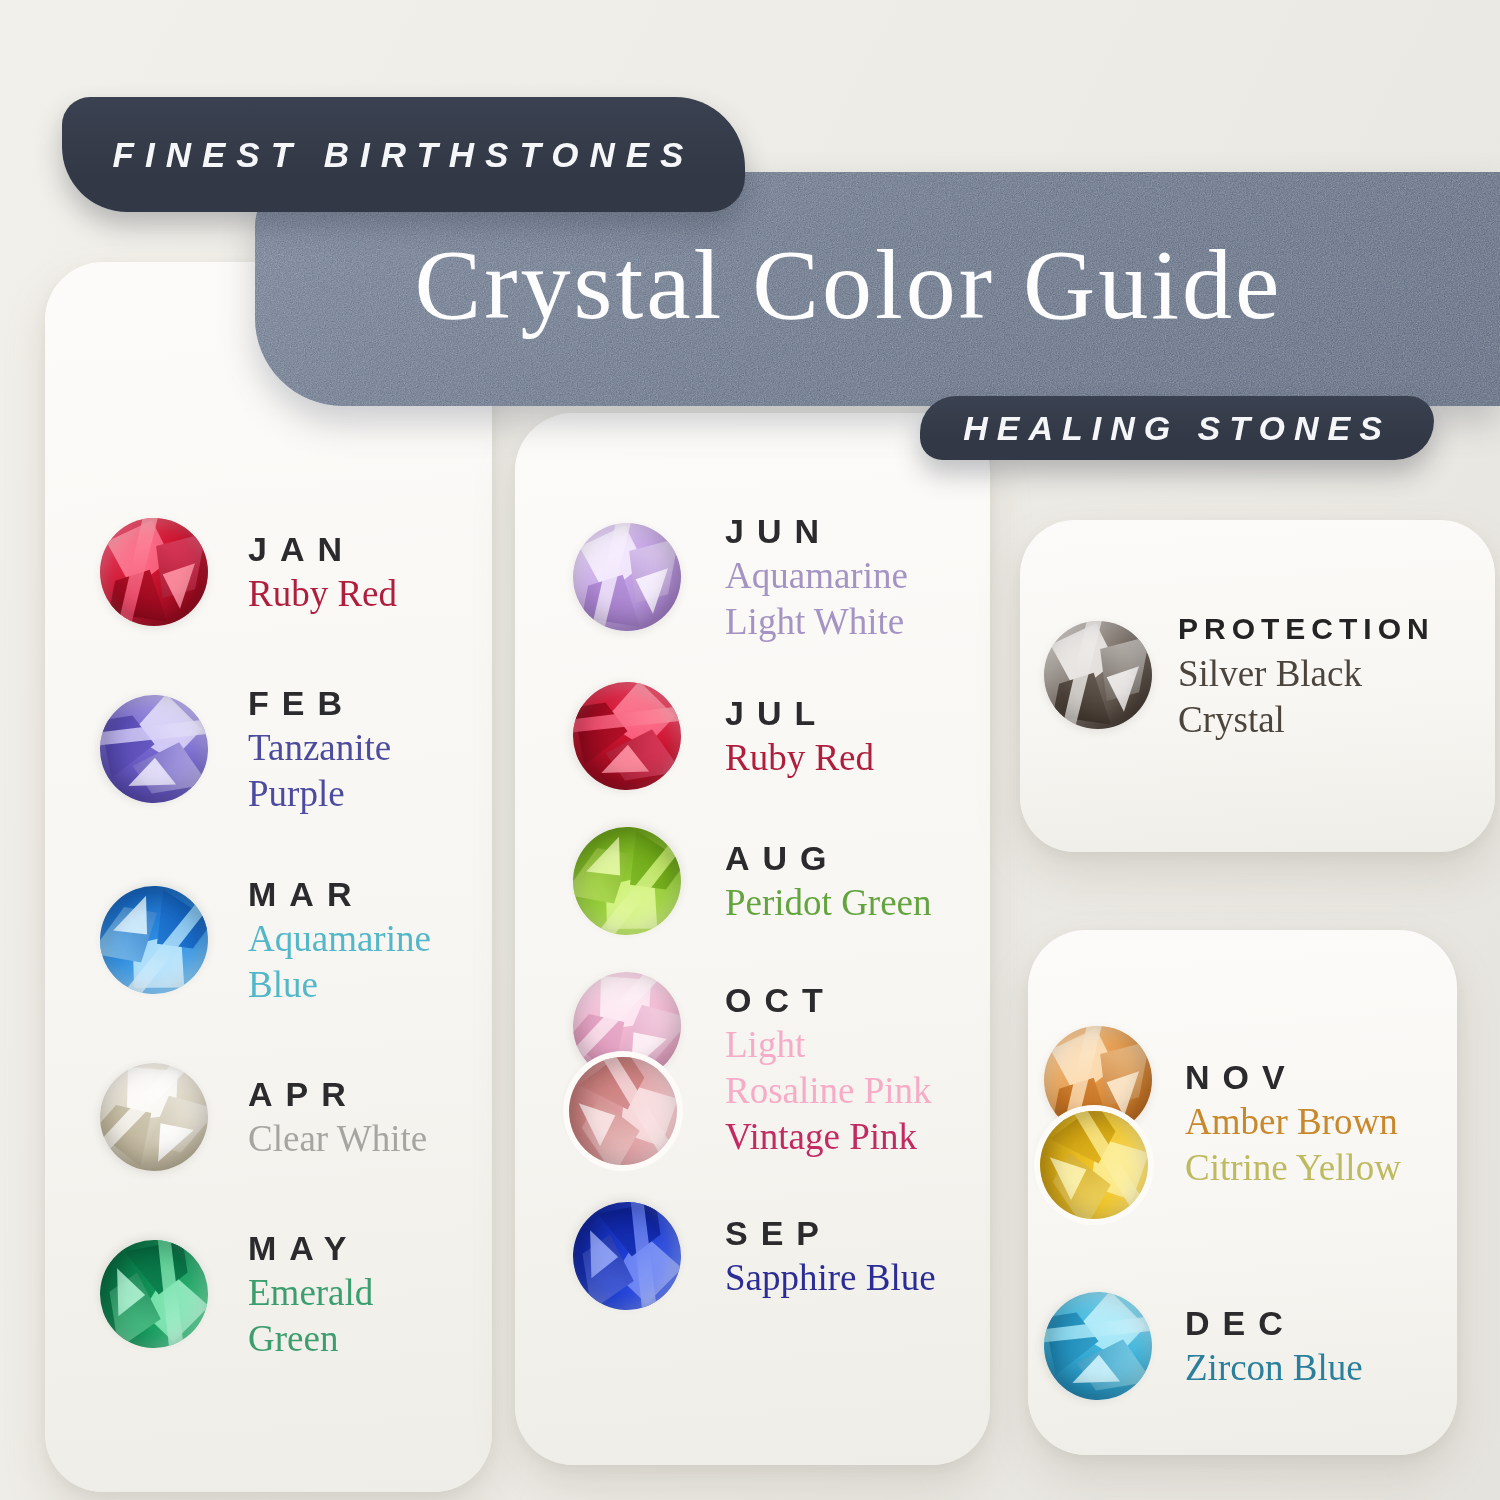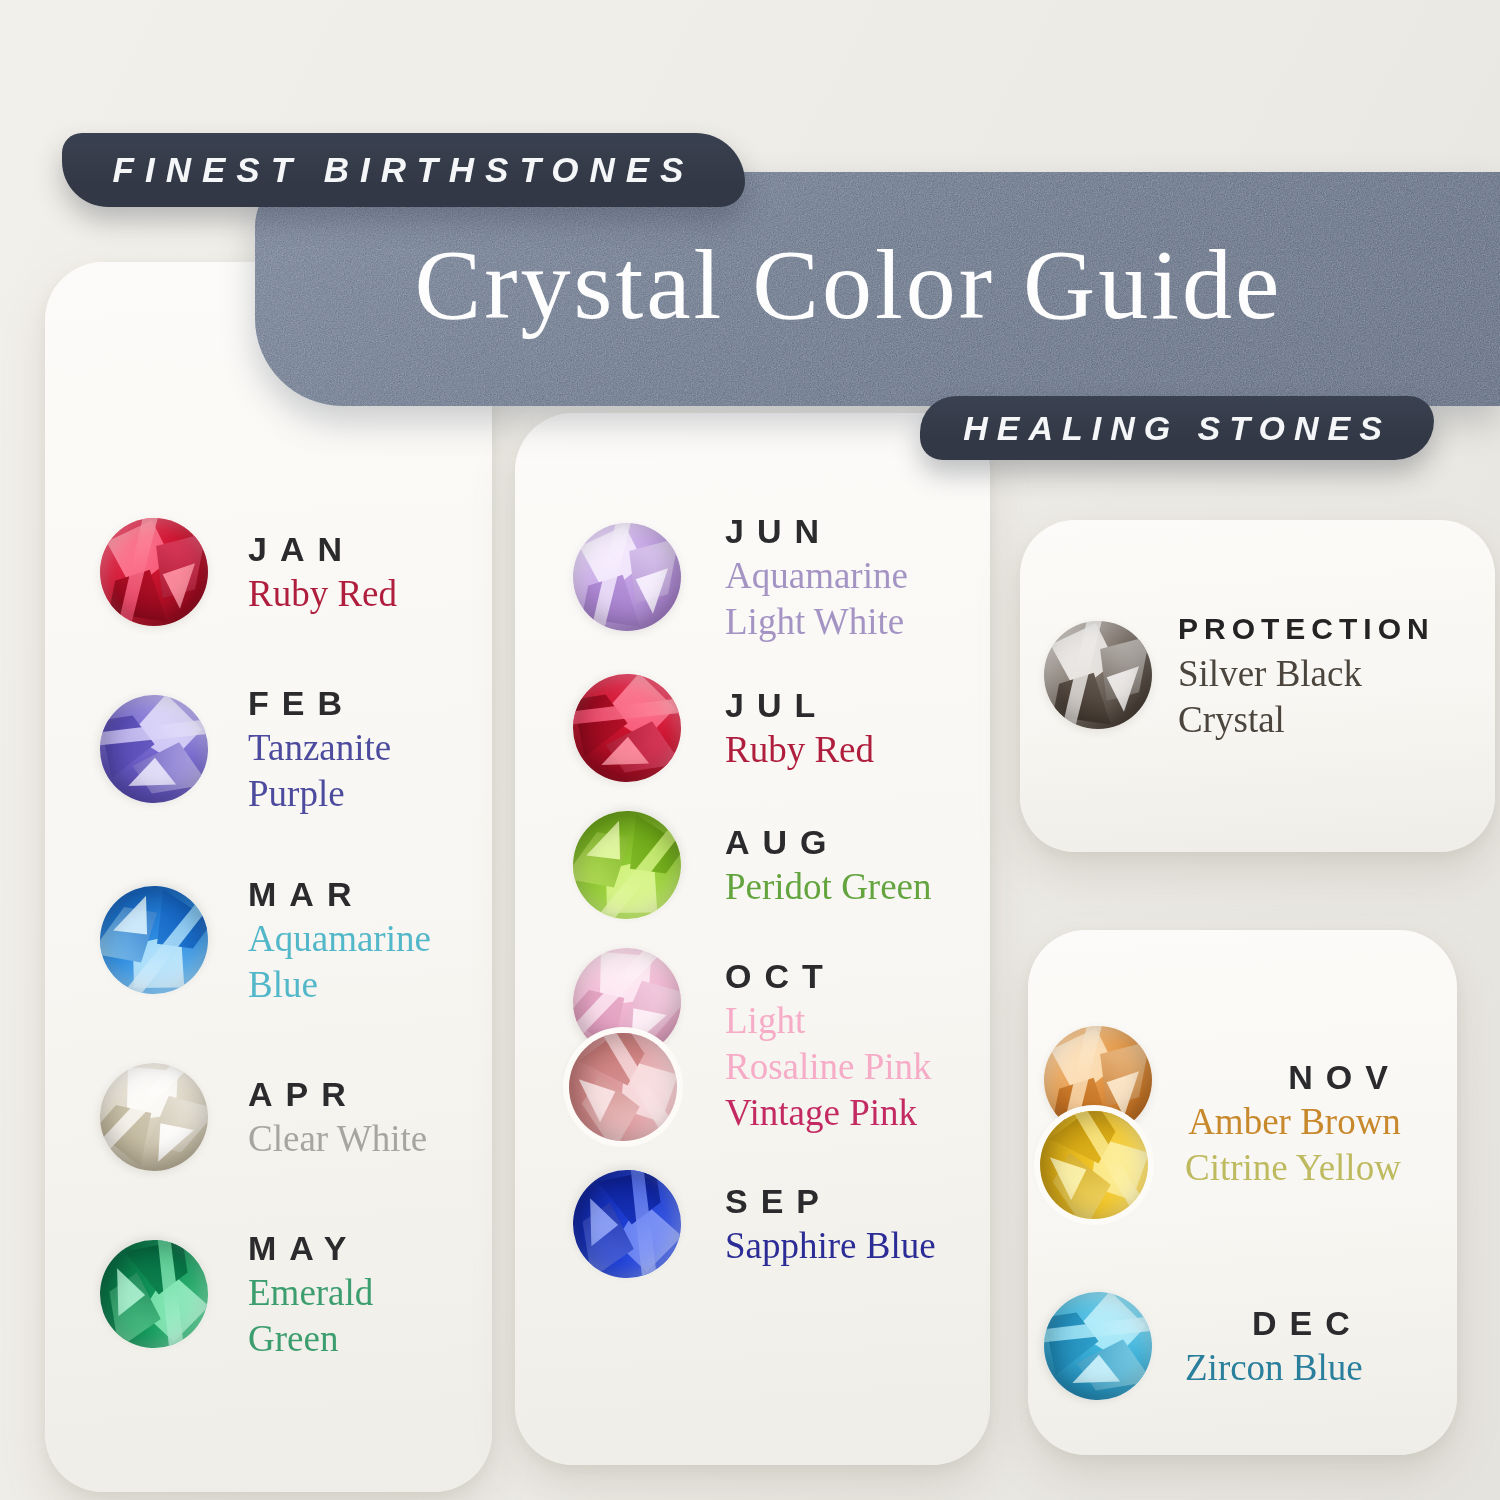--- a/index.html
+++ b/index.html
@@ -38,36 +38,36 @@
   }
 
   
   .badge{
     position:absolute;z-index:4;display:flex;align-items:center;justify-content:center;
     background:linear-gradient(180deg,#3a4150 0%,var(--badge-base,#323845) 70%);
     color:#f5f6f8;font-style:italic;font-weight:700;
     box-shadow:0 14px 26px rgba(50,56,69,.30);
   }
   .badge-left{
-    left:62px;top:97px;width:683px;height:74px;
+    left:62px;top:97px;width:683px;height:115px;
     border-radius:28px 70px 35px 65px;
-    font-size:35px;letter-spacing:11px;margin-top:36px;
+    font-size:35px;letter-spacing:11px;
   }
   .badge-right{
     left:920px;top:396px;width:514px;height:64px;
     border-radius:65px 45px 70px 40px;
     font-size:34px;letter-spacing:9px;
   }
 
   
   .items{position:relative;display:flex;flex-direction:column;}
   .card-left   .items{padding:256px 0 0 55px;gap:55px;}
-  .card-middle .items{padding:96px 0 0 58px;gap:29px;}
+  .card-middle .items{padding:96px 0 0 58px;gap:37px;}
   .card-protection .items{padding:87px 0 0 24px;}
-  .card-novdec .items{padding:96px 0 0 16px;gap:73px;text-align:right;}
+  .card-novdec .items{padding:96px 0 0 16px;gap:73px;}
 
   .item{display:flex;align-items:center;}
   .gems{display:flex;flex-direction:column;flex:none;width:108px;}
   .txt{margin-left:40px;}
   .card-middle .txt{margin-left:44px;}
   .card-novdec .txt{margin-left:33px;}
   .card-protection .txt{margin-left:26px;}
 
   .month{
     font-weight:700;font-size:34px;line-height:44px;letter-spacing:13px;

